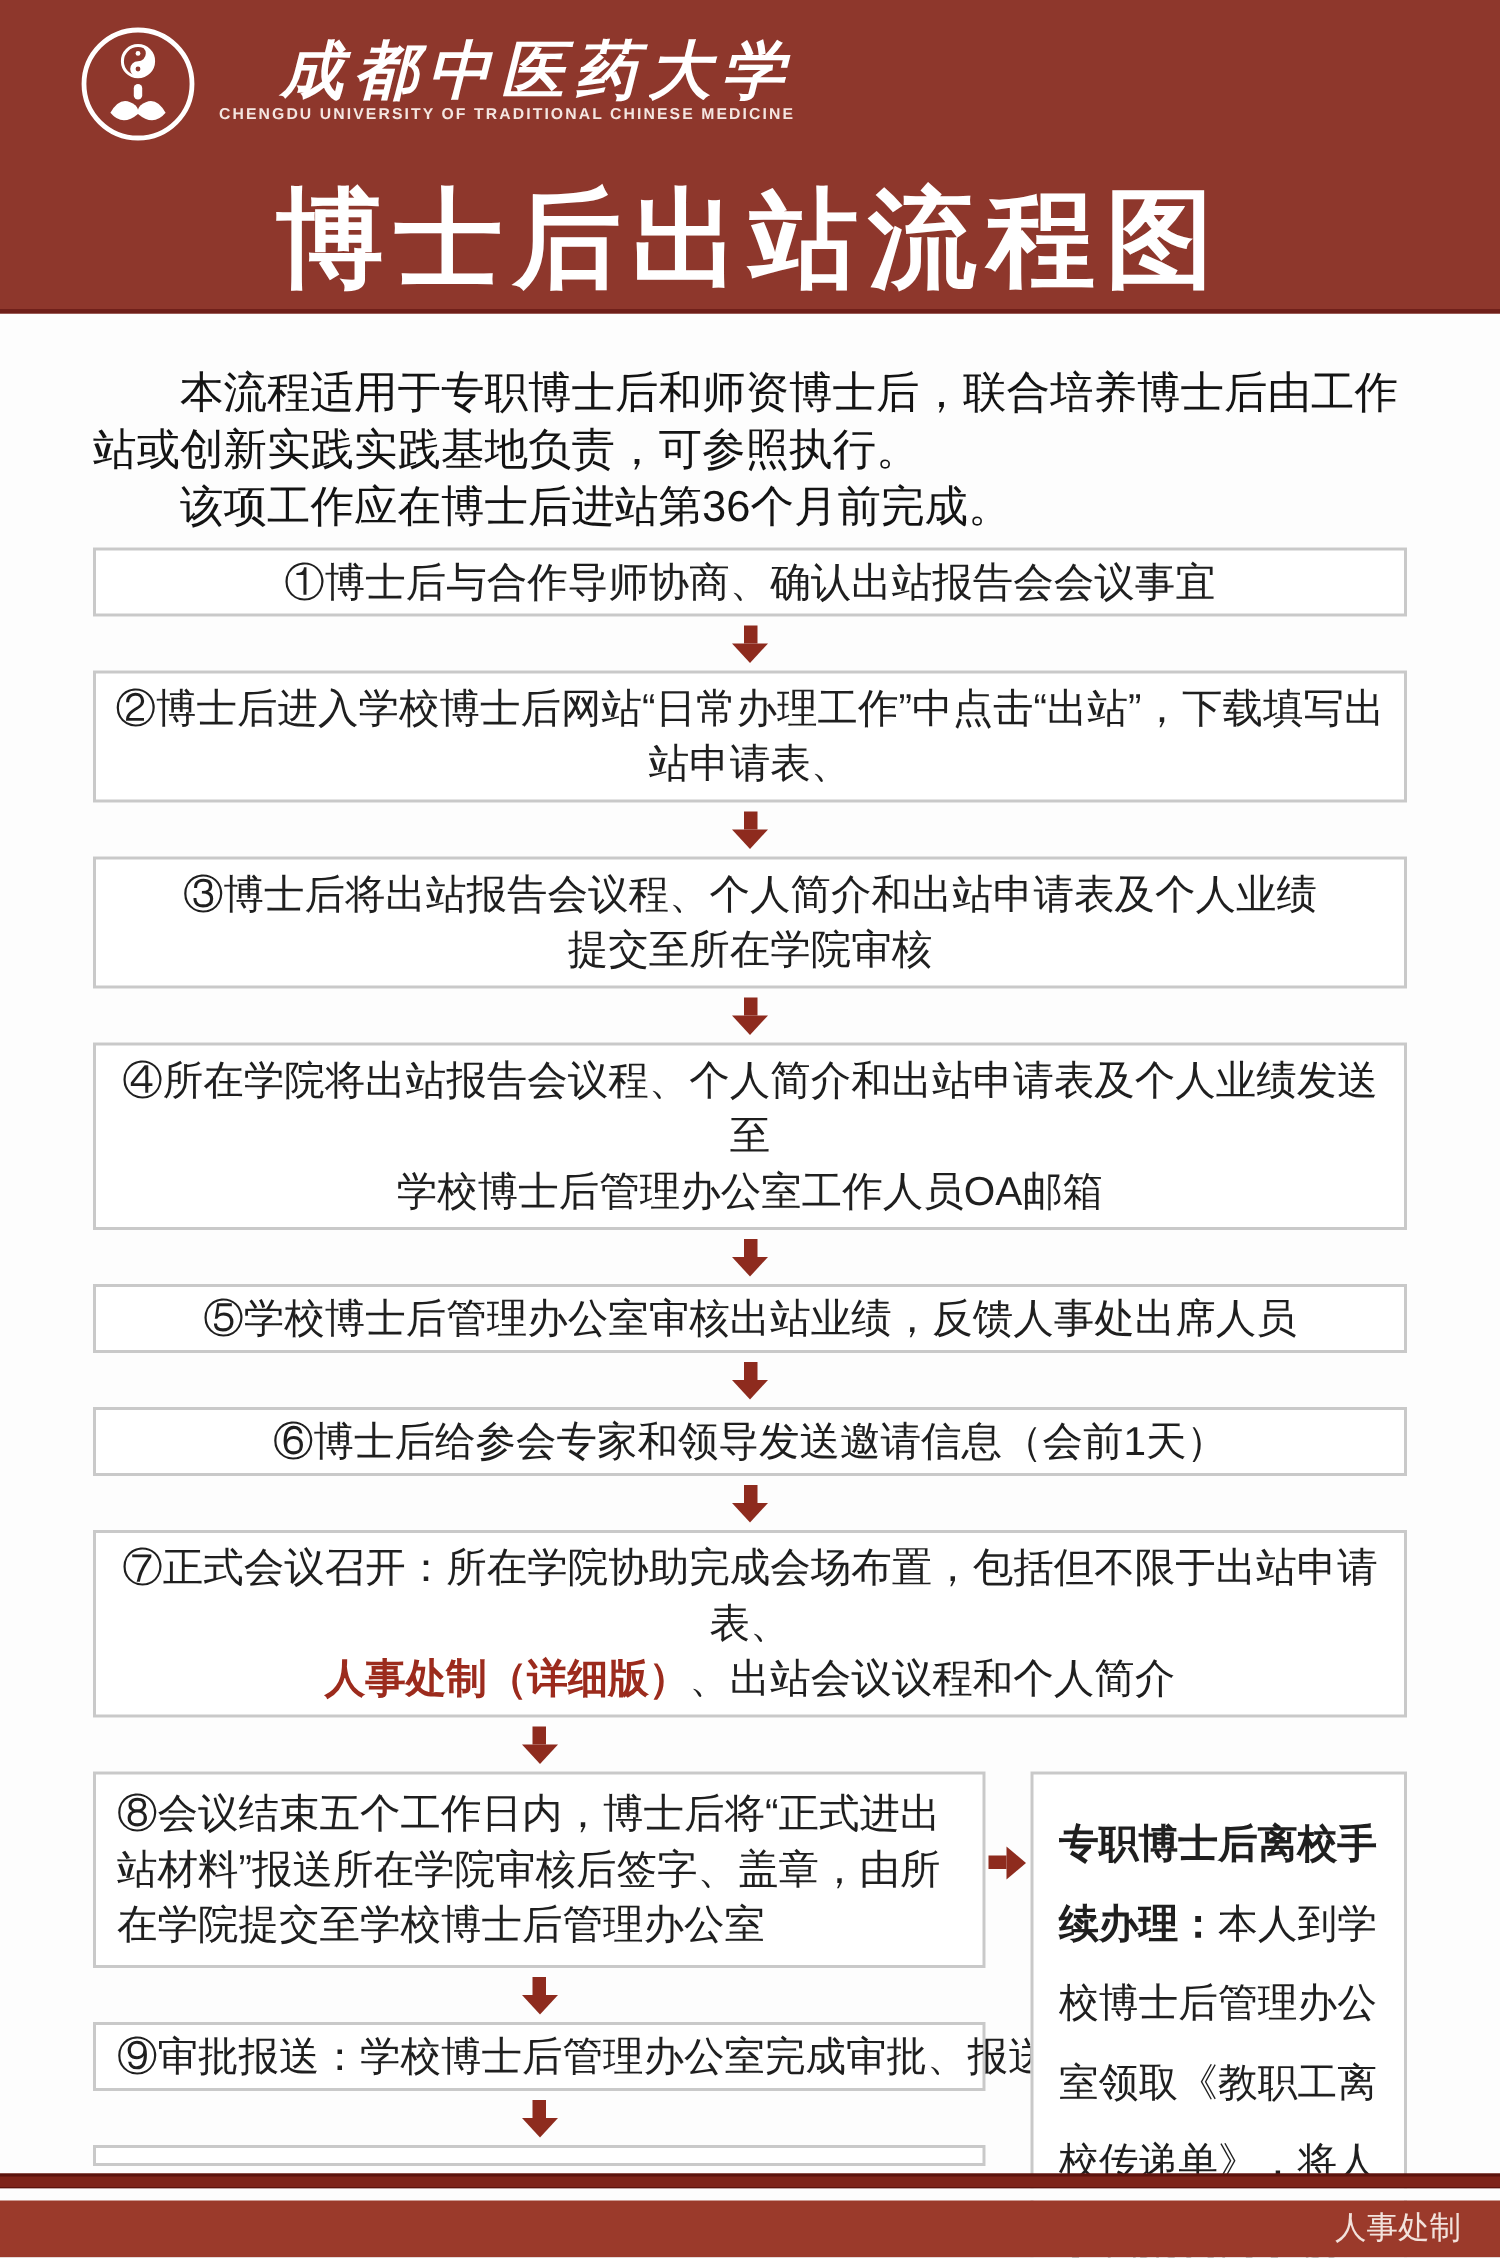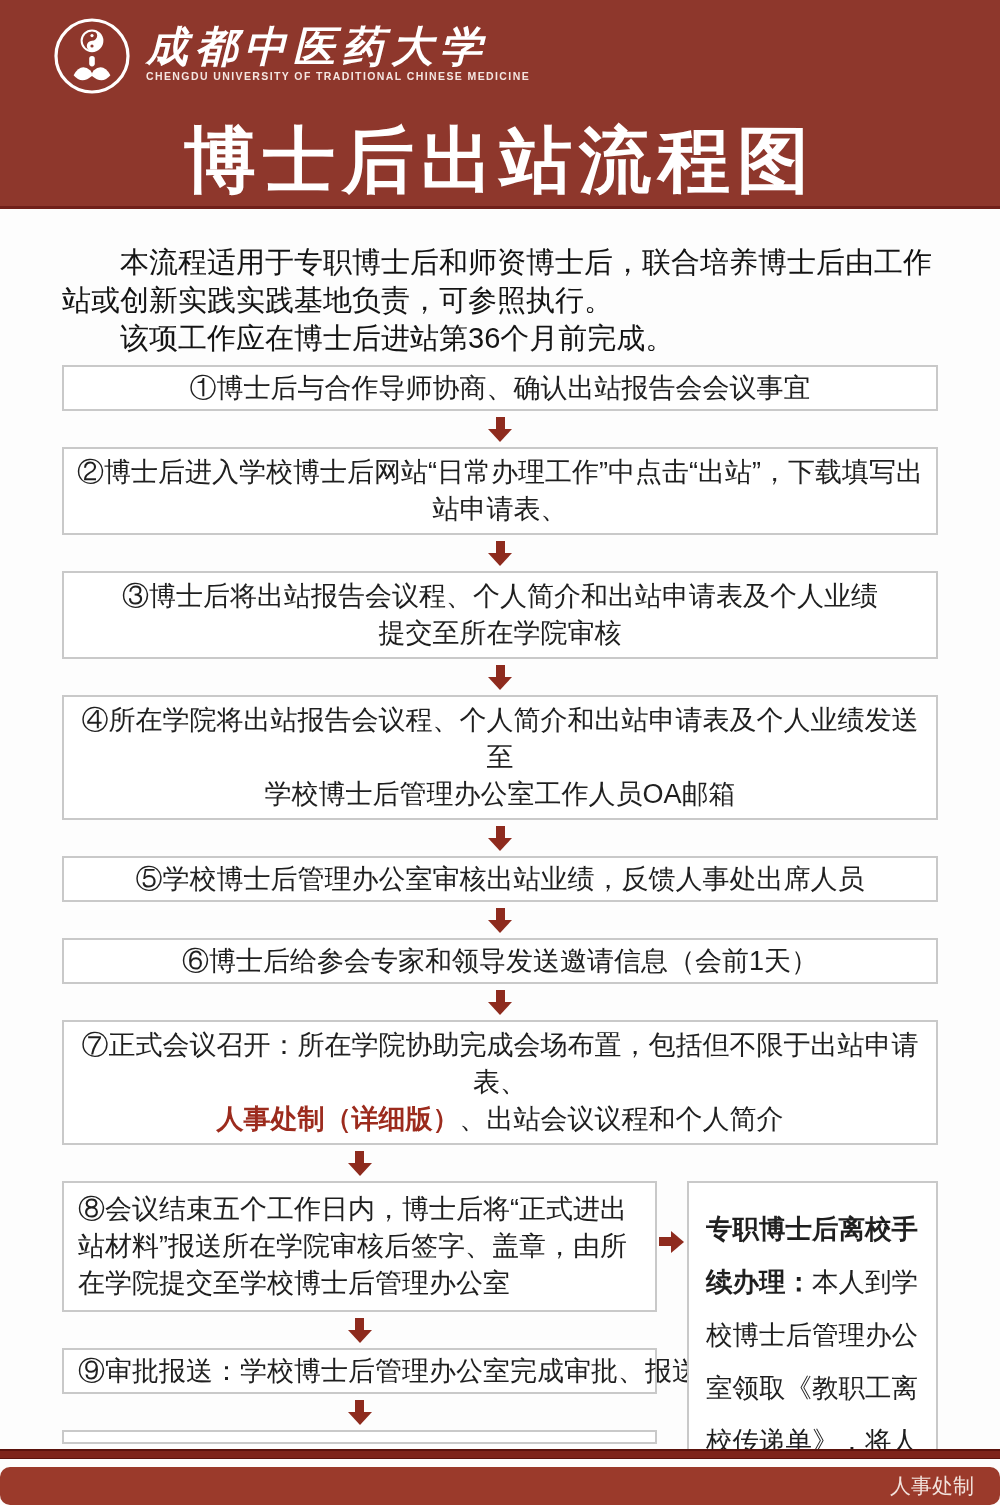--- a/index.html
+++ b/index.html
@@ -8,21 +8,21 @@
     background:#fdfdfd;margin:0 auto;
     font-family:"Liberation Sans", sans-serif;
   }
   
   .header{height:206px;background:#8E372C;border-bottom:3px solid #70201A;position:relative;}
   .logo-row{position:absolute;top:16px;left:52px;display:flex;align-items:flex-start;gap:14px;}
   .logo-mark svg{width:80px;height:80px;display:block;}
   .uni-names{padding-top:8px;}
   .uni-cn{
     color:#fff;font-family:"DejaVu Serif", serif;font-style:italic;font-weight:bold;
-    font-size:42px;letter-spacing:7px;line-height:46px;white-space:nowrap;
+    font-size:42px;letter-spacing:7px;line-height:46px;white-space:nowrap;text-align:right;
   }
   .uni-en{
     color:#F4E6E1;font-size:10.5px;font-weight:bold;letter-spacing:1.4px;
     margin-top:0;white-space:nowrap;
   }
   .page-title{
     position:absolute;top:98px;left:0;width:100%;text-align:center;
     color:#fff;font-size:72px;font-weight:900;letter-spacing:7px;line-height:92px;
     white-space:nowrap;
     margin-top:16px;
@@ -67,21 +67,21 @@
     padding:20px 14px 0 17px;font-size:26.5px;line-height:53px;text-align:left;
     color:#1F1F1F;box-sizing:border-box;font-weight:500;
   }
   .side-box .lead{font-weight:bold;}
   
   .footer{position:absolute;left:0;right:0;bottom:0;}
   .footer-stripe{height:7px;background:#7E241A;border-top:2px solid #5B130D;border-bottom:1px solid #5B130D;}
   .footer-gap{height:8px;background:#fdfdfd;}
   .footer-bar{
     height:38px;background:#9B3A2B;color:#F2E2DC;font-size:21px;line-height:38px;
-    text-align:right;padding-right:26px;font-weight:500;border-radius:10px;
+    text-align:right;padding-right:26px;font-weight:500;
   }
 </style>
 </head>
 <body>
 
 <div class="page">
 
   <div class="header">
     <div class="logo-row">
       <div class="logo-mark">

